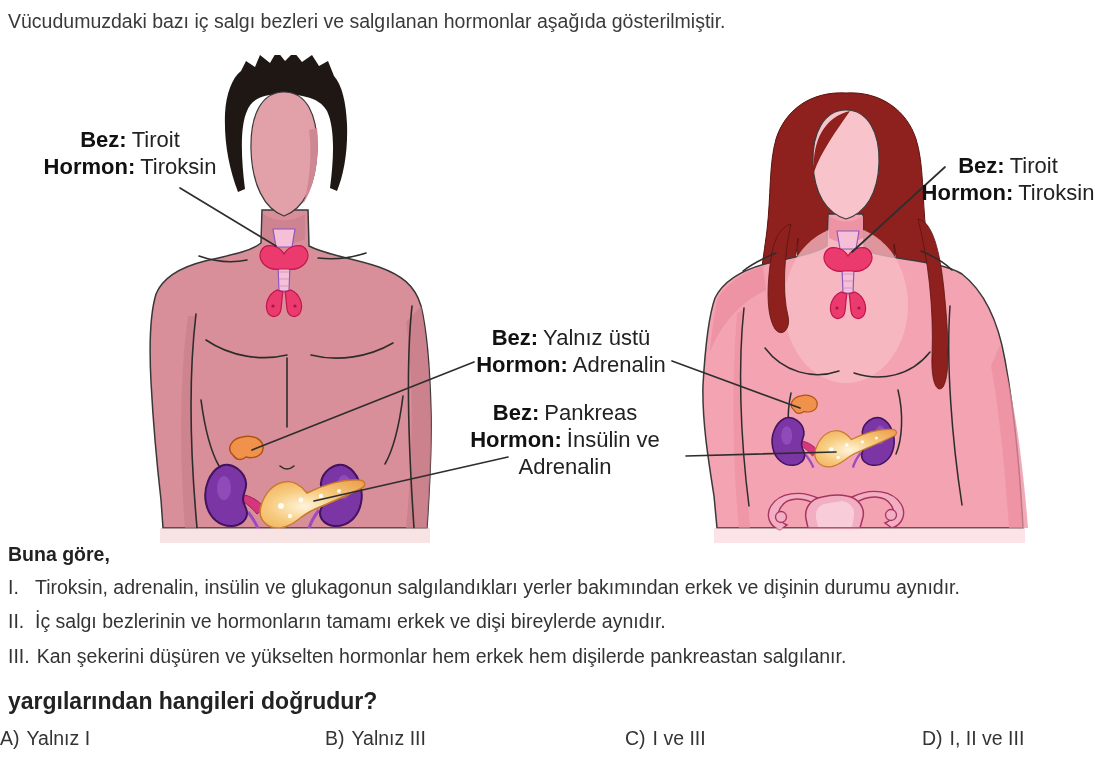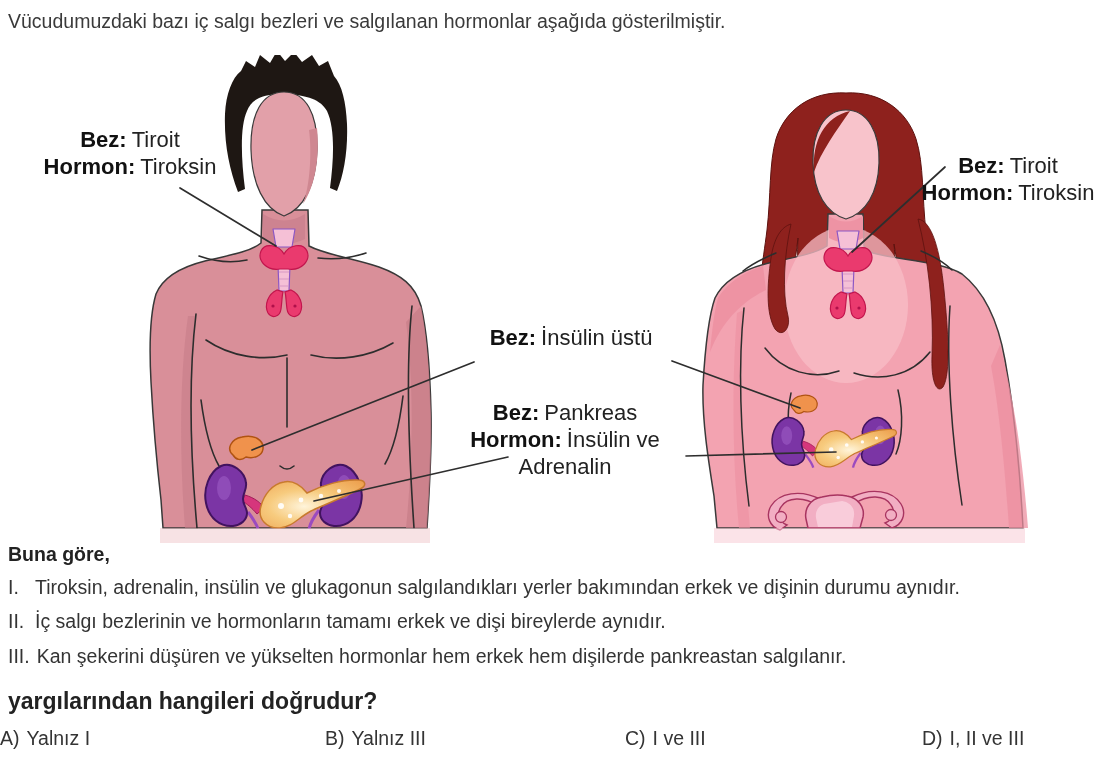--- a/index.html
+++ b/index.html
@@ -131,21 +131,22 @@
       <line x1="686" y1="456" x2="836" y2="452"></line>
     </g>
   </svg>
 
   <div class="fig-label" style="left:30px;top:126px;width:200px;">
     <div><b>Bez:</b><span>Tiroit</span></div>
     <div><b>Hormon:</b><span>Tiroksin</span></div>
   </div>
 
   <div class="fig-label" style="left:451px;top:324px;width:240px;">
-    <div><b>Bez:</b><span>İnsülin üstü</span></div>
+    <div><b>Bez:</b><span>Yalnız üstü</span></div>
+    <div><b>Hormon:</b><span>Adrenalin</span></div>
   </div>
 
   <div class="fig-label" style="left:425px;top:399px;width:280px;">
     <div><b>Bez:</b><span>Pankreas</span></div>
     <div><b>Hormon:</b><span>İnsülin ve Adrenalin</span></div>
   </div>
 
   <div class="fig-label" style="left:888px;top:152px;width:240px;">
     <div><b>Bez:</b><span>Tiroit</span></div>
     <div><b>Hormon:</b><span>Tiroksin</span></div>

